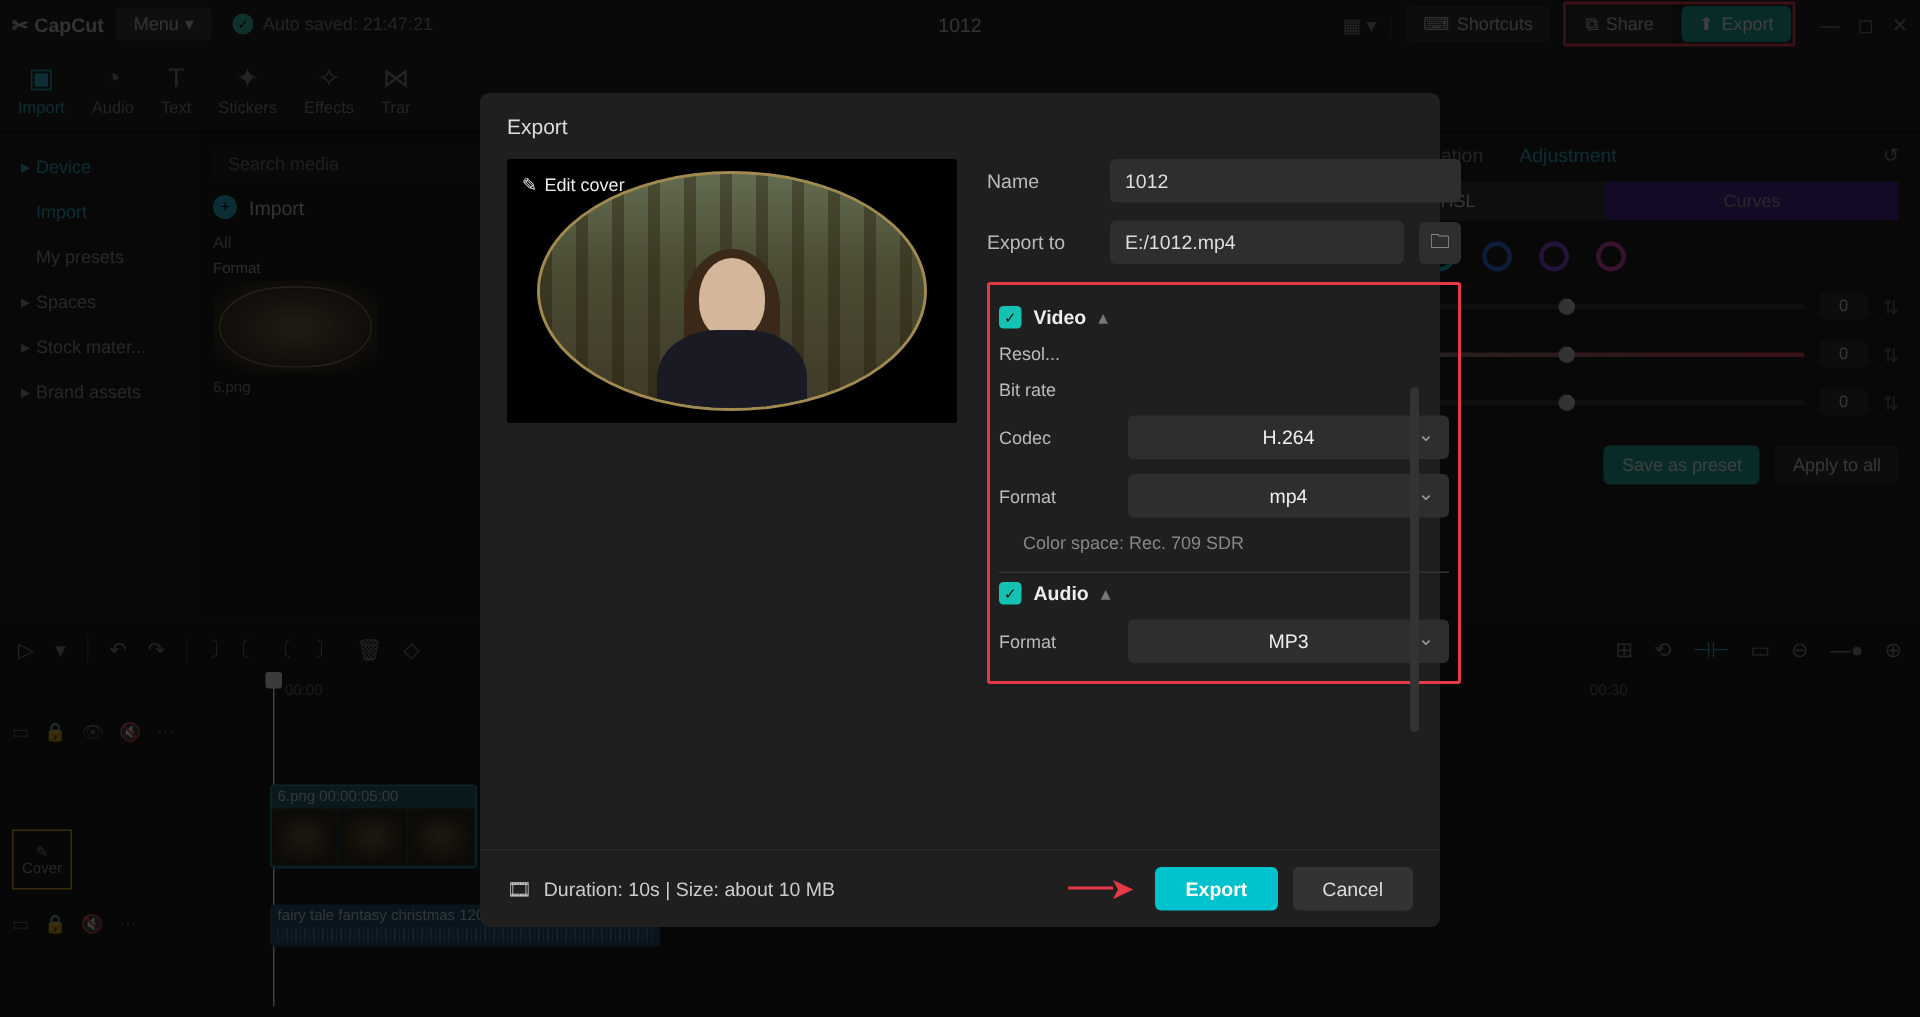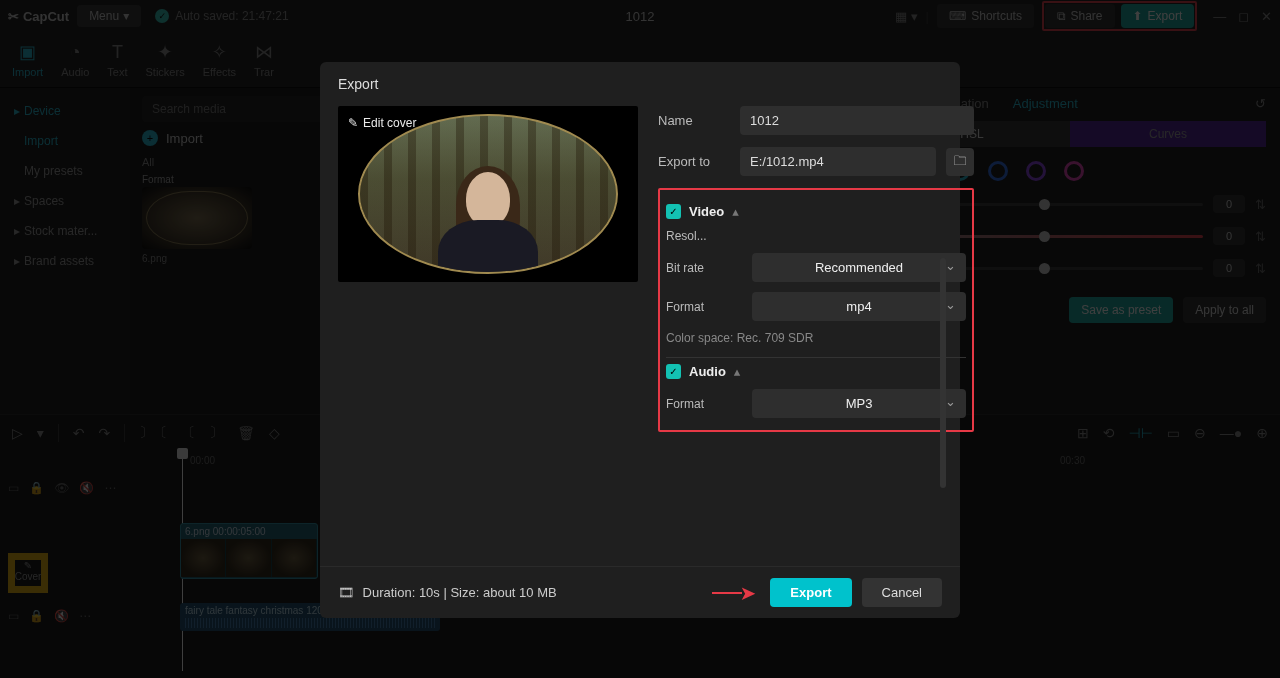--- a/index.html
+++ b/index.html
@@ -62,21 +62,21 @@
 .timeline { height: 264px; background: #0d0d0d; border-top: 1px solid #222; }
 .tl-toolbar { height: 36px; display: flex; align-items: center; padding: 0 12px; gap: 14px; color: #888; font-size: 14px; }
 .tl-toolbar .sep { width: 1px; height: 18px; background: #333; }
 .tl-toolbar .spacer { flex: 1; }
 .tl-ruler { height: 22px; background: #111; position: relative; font-size: 10px; color: #666; }
 .tl-ruler span { position: absolute; top: 4px; }
 .playhead { position: absolute; left: 182px; top: 0; width: 1px; height: 220px; background: #fff; }
 .playhead::before { content:""; position: absolute; top: -3px; left: -5px; width: 11px; height: 11px; background: #eee; border-radius: 2px; }
 .tl-body { display: flex; }
 .tl-left { width: 170px; padding: 8px; }
-.cover-btn { width: 40px; height: 40px; border: 7px solid #eab308; display: flex; flex-direction: column; align-items: center; font-size: 10px; color: #999; margin-top: 58px; }
+.cover-btn { width: 40px; height: 40px; border: 1px solid #eab308; display: flex; flex-direction: column; align-items: center; justify-content: center; font-size: 10px; color: #999; margin-top: 58px; }
 .tl-tracks { flex: 1; position: relative; padding-top: 4px; }
 .clip-video { position: absolute; left: 10px; top: 50px; width: 138px; height: 56px; background: #1a5f6f; border: 1px solid #2a8fa0; border-radius: 3px; overflow: hidden; }
 .clip-header { font-size: 10px; color: #cde; padding: 2px 4px; }
 .clip-frames { display: flex; height: 38px; }
 .clip-frame { flex: 1; background: radial-gradient(ellipse at center, #6a5a3a 0%, #2a2010 70%); border-right: 1px solid #0a3a44; }
 .clip-audio { position: absolute; left: 10px; top: 130px; width: 260px; height: 28px; background: #1a4a6a; border-radius: 3px; font-size: 10px; color: #bde; padding: 2px 5px; overflow: hidden; }
 .clip-audio .wave { height: 10px; background: repeating-linear-gradient(90deg, #3a7aaa 0 1px, #1a4a6a 1px 3px); margin-top: 2px; }
 
 
 .overlay { position: absolute; inset: 0; background: rgba(0,0,0,0.45); display: flex; align-items: flex-start; justify-content: center; }
@@ -98,21 +98,21 @@
 .form-input { flex: 1; background: #2e2e2e; border: none; color: #ddd; padding: 7px 10px; border-radius: 4px; font-size: 13px; }
 .folder-btn { width: 28px; height: 28px; background: #2e2e2e; border-radius: 4px; display: flex; align-items: center; justify-content: center; color: #ccc; }
 .red-section { border: 2px solid #e63946; padding: 8px 6px 2px 6px; border-radius: 2px;}
 .section-head { display: flex; align-items: center; gap: 8px; margin: 6px 0 10px; }
 .check-on { width: 15px; height: 15px; background: #13c2b3; border-radius: 3px; display: flex; align-items: center; justify-content: center; color: #000; font-size: 10px; }
 .section-title { color: #eee; font-weight: 600; font-size: 13px; }
 .dd-row { display: flex; align-items: center; gap: 10px; margin-bottom: 10px; }
 .dd-label { width: 76px; font-size: 12px; color: #bbb; white-space: nowrap; overflow: hidden; text-overflow: ellipsis; }
 .dd { flex: 1; background: #2e2e2e; border: none; color: #eee; padding: 7px 10px; border-radius: 4px; font-size: 13px; text-align: center; position: relative; }
 .dd::after { content: "⌄"; position: absolute; right: 10px; top: 5px; color: #999; }
-.colorspace { font-size: 12px; color: #888; margin: 4px 0 12px; }
+.colorspace { font-size: 12px; color: #888; margin: 4px 16px 12px; }
 .scroll-hint { position: absolute; right: 14px; top: 196px; width: 6px; height: 230px; background: #333; border-radius: 3px; }
 .dialog-foot { height: 52px; display: flex; align-items: center; padding: 0 18px; gap: 10px; border-top: 1px solid #2a2a2a; }
 .foot-info { display: flex; align-items: center; gap: 8px; color: #ccc; font-size: 13px; }
 .foot-spacer { flex: 1; }
 .arrow-red { color: #e63946; font-size: 20px; margin-right: 4px; position: relative; }
 .arrow-red::before { content:""; position:absolute; right: 14px; top: 11px; width: 30px; height: 2px; background: #e63946; }
 .btn-export { background: #00c2cc; color: #fff; border: none; padding: 7px 20px; border-radius: 4px; font-size: 13px; font-weight: 600; }
 .btn-cancel { background: #333; color: #ddd; border: none; padding: 7px 20px; border-radius: 4px; font-size: 13px; }
 .dim { opacity: 0.42; }
 </style>
@@ -341,21 +341,24 @@
           <div class="section-head">
             <span class="check-on">✓</span>
             <span class="section-title">Video</span>
             <span style="color:#777">▴</span>
           </div>
           <div class="dd-row">
             <span class="dd-label">Resol...</span>
           </div>
           <div class="dd-row">
             <span class="dd-label">Bit rate</span>
-            <button class="dd">Recommended</button>
+          </div>
+          <div class="dd-row">
+            <span class="dd-label">Codec</span>
+            <button class="dd">H.264</button>
           </div>
           <div class="dd-row">
             <span class="dd-label">Format</span>
             <button class="dd">mp4</button>
           </div>
           <div class="colorspace">Color space: Rec. 709 SDR</div>
           <div style="height:1px;background:#333;margin:6px 0"></div>
           <div class="section-head">
             <span class="check-on">✓</span>
             <span class="section-title">Audio</span>

